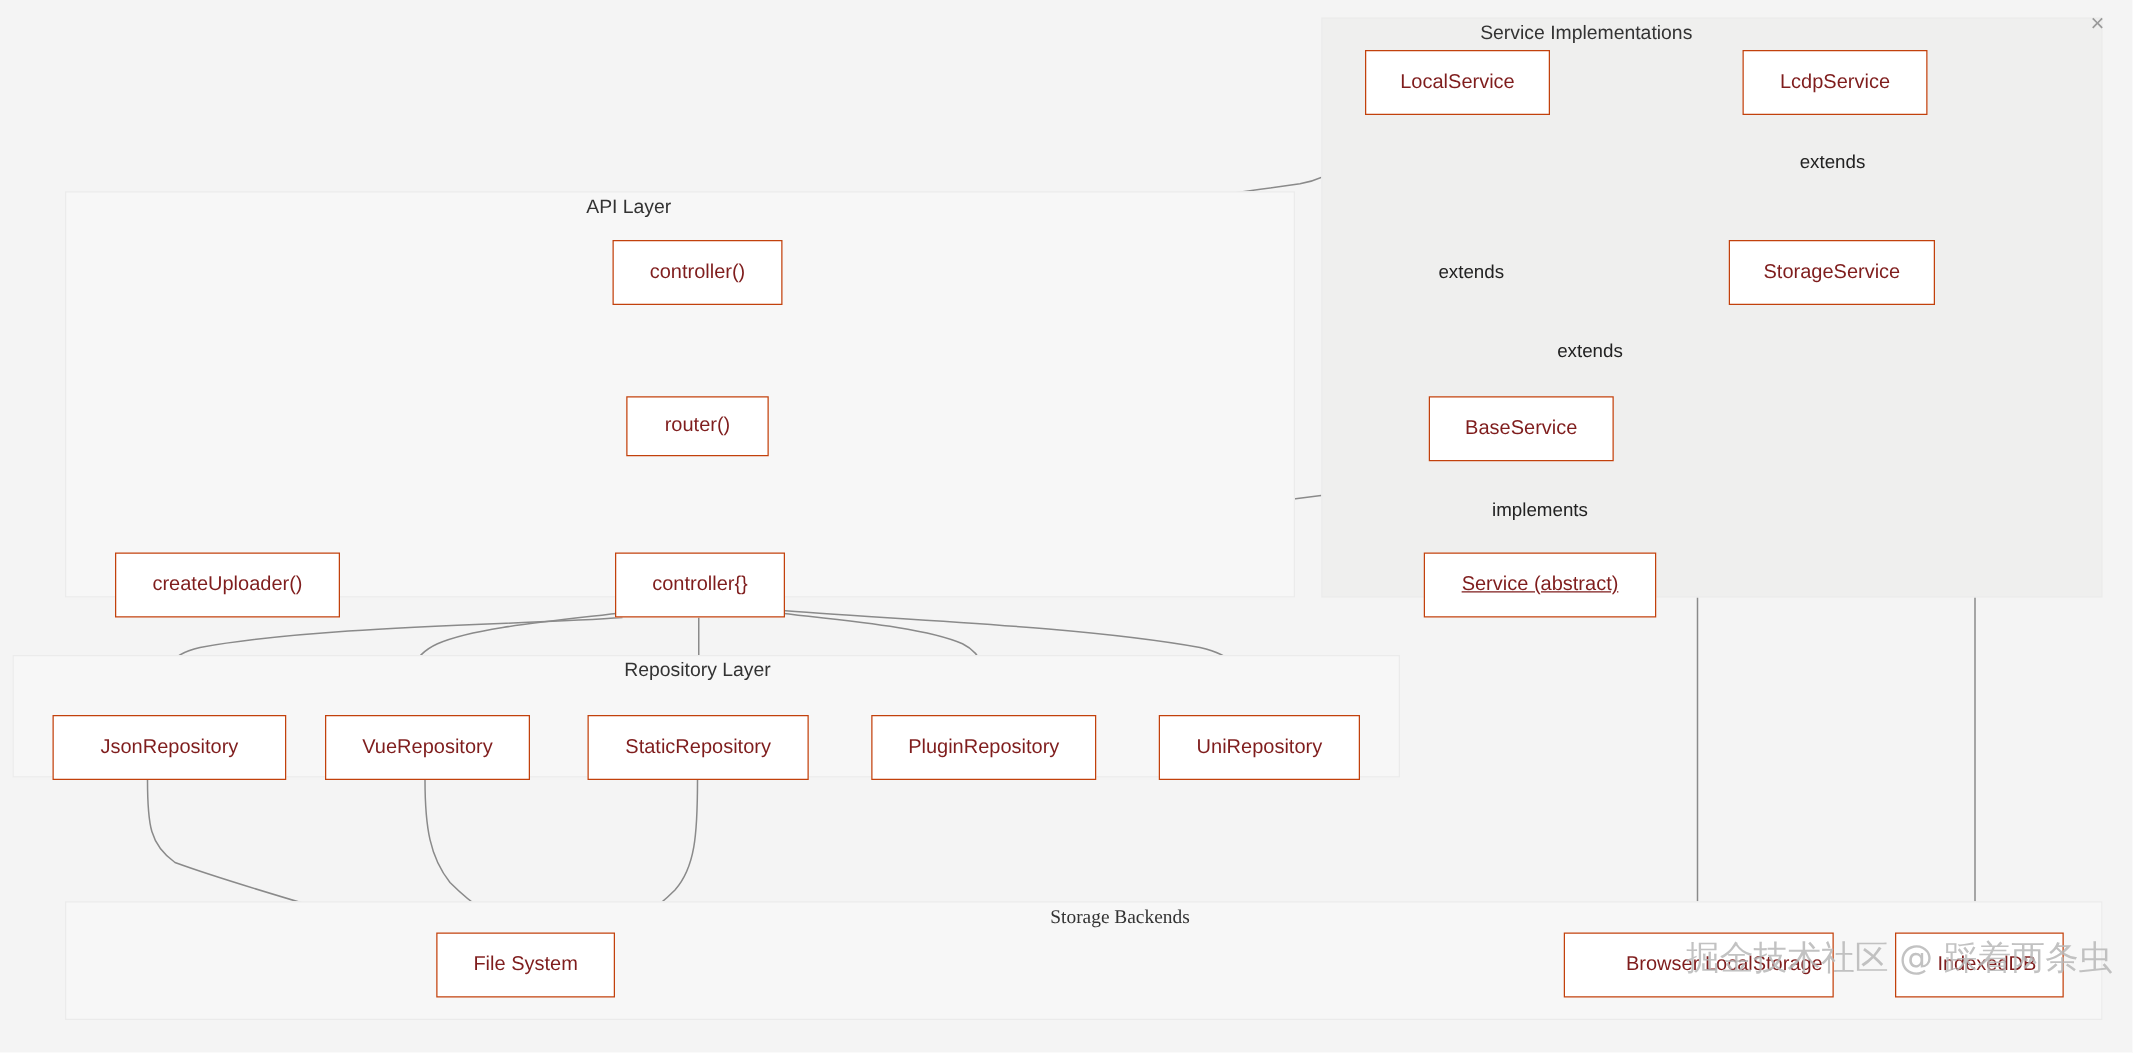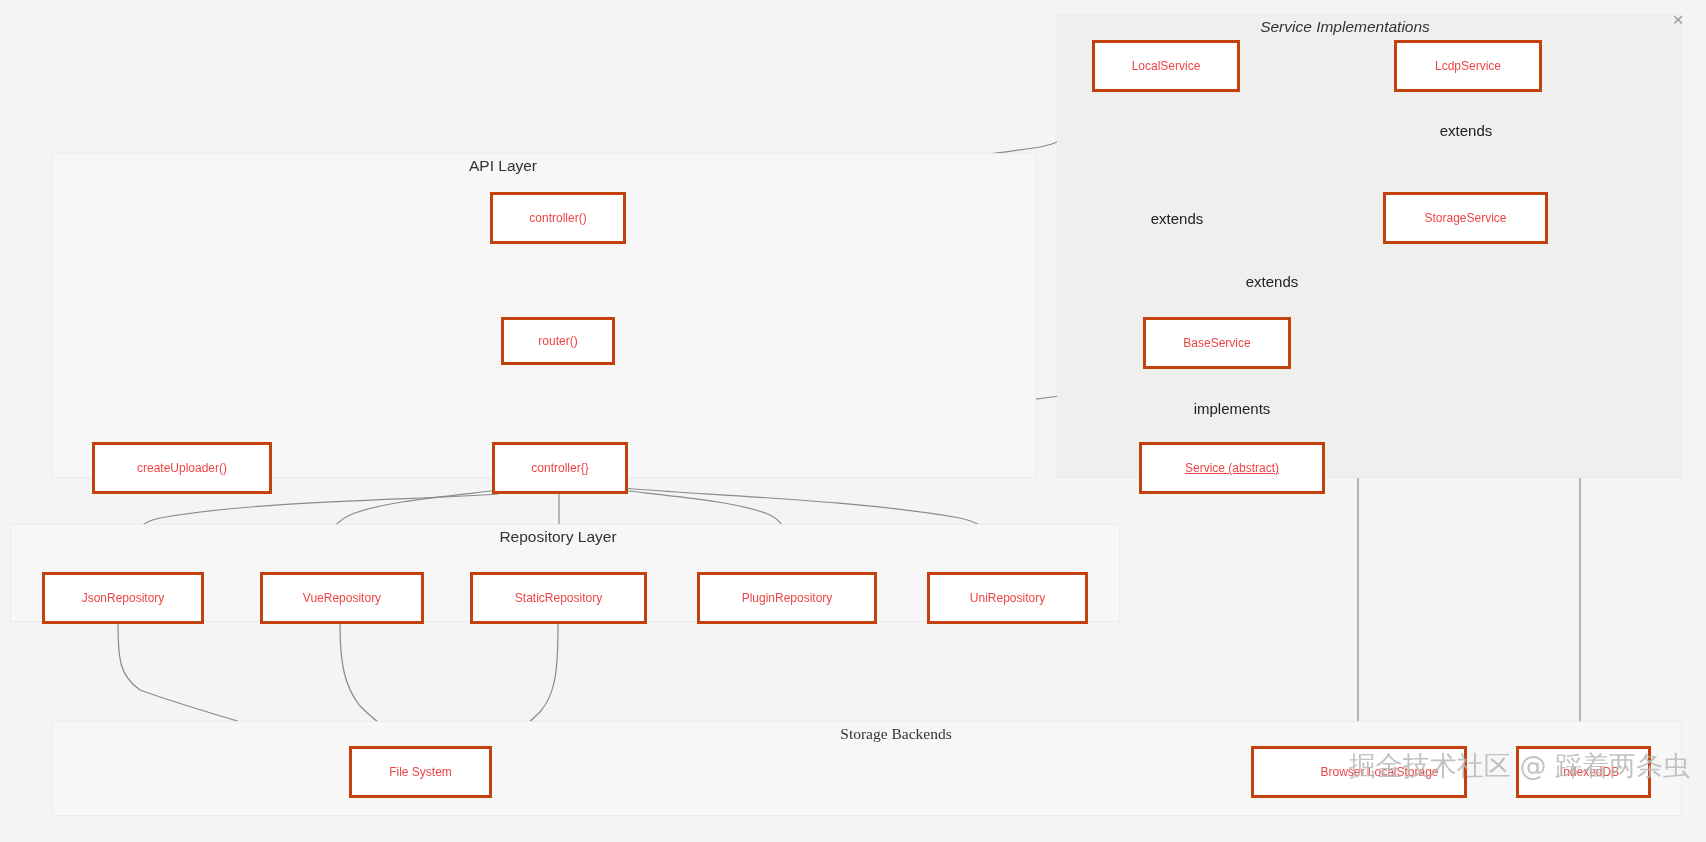--- a/index.html
+++ b/index.html
@@ -31,27 +31,27 @@
   .cluster-title {
     position: absolute;
     font-size: 15.5px;
     color: #333333;
     white-space: nowrap;
     transform: translateX(-50%);
   }
   .node {
     position: absolute;
     background: #ffffff;
-    border: 3px solid #c2410c;
+    border: 1px solid #c2410c;
     box-sizing: border-box;
     display: flex;
     align-items: center;
     justify-content: center;
-    font-size: 12px;
-    color: #ef4444;
+    font-size: 16px;
+    color: #7f1d1d;
     white-space: nowrap;
   }
   .edge-label {
     position: absolute;
     font-size: 15px;
     color: #222222;
     background: #f7f7f7;
     padding: 0 3px;
     white-space: nowrap;
     transform: translate(-50%, -50%);
@@ -129,36 +129,36 @@
       <path d="M1213,369 C1216,392 1224,414 1232,432" marker-end="url(#arrowdot)"></path>
     </g>
   </svg>
 
   <div class="cluster" style="left:52px;top:153px;width:984px;height:325px;"></div>
   <div class="cluster" style="left:1057px;top:14px;width:625px;height:464px;background:#efefee;"></div>
   <div class="cluster" style="left:10px;top:524px;width:1110px;height:98px;"></div>
   <div class="cluster" style="left:52px;top:721px;width:1630px;height:95px;"></div>
 
   <div class="cluster-title" style="left:503px;top:157px;">API Layer</div>
-  <div class="cluster-title" style="left:1345px;top:18px;font-style:italic;">Service Implementations</div>
+  <div class="cluster-title" style="left:1269px;top:18px;">Service Implementations</div>
   <div class="cluster-title" style="left:558px;top:528px;">Repository Layer</div>
   <div class="cluster-title" style="left:896px;top:725px;font-family:Liberation Serif, serif;">Storage Backends</div>
 
   <div class="node" style="left:490px;top:192px;width:136px;height:52px;">controller()</div>
   <div class="node" style="left:501px;top:317px;width:114px;height:48px;">router()</div>
   <div class="node" style="left:492px;top:442px;width:136px;height:52px;">controller{}</div>
   <div class="node" style="left:92px;top:442px;width:180px;height:52px;">createUploader()</div>
 
   <div class="node" style="left:1092px;top:40px;width:148px;height:52px;">LocalService</div>
   <div class="node" style="left:1394px;top:40px;width:148px;height:52px;">LcdpService</div>
   <div class="node" style="left:1383px;top:192px;width:165px;height:52px;">StorageService</div>
   <div class="node" style="left:1143px;top:317px;width:148px;height:52px;">BaseService</div>
   <div class="node" style="left:1139px;top:442px;width:186px;height:52px;text-decoration:underline;">Service (abstract)</div>
 
-  <div class="node" style="left:42px;top:572px;width:162px;height:52px;">JsonRepository</div>
+  <div class="node" style="left:42px;top:572px;width:187px;height:52px;">JsonRepository</div>
   <div class="node" style="left:260px;top:572px;width:164px;height:52px;">VueRepository</div>
   <div class="node" style="left:470px;top:572px;width:177px;height:52px;">StaticRepository</div>
   <div class="node" style="left:697px;top:572px;width:180px;height:52px;">PluginRepository</div>
   <div class="node" style="left:927px;top:572px;width:161px;height:52px;">UniRepository</div>
 
   <div class="node" style="left:349px;top:746px;width:143px;height:52px;">File System</div>
   <div class="node" style="left:1251px;top:746px;width:216px;height:52px;padding-left:41px;">Browser LocalStorage</div>
   <div class="node" style="left:1516px;top:746px;width:135px;height:52px;padding-left:12px;">IndexedDB</div>
 
   <div class="edge-label" style="left:1177px;top:218px;background:#efefee;">extends</div>

